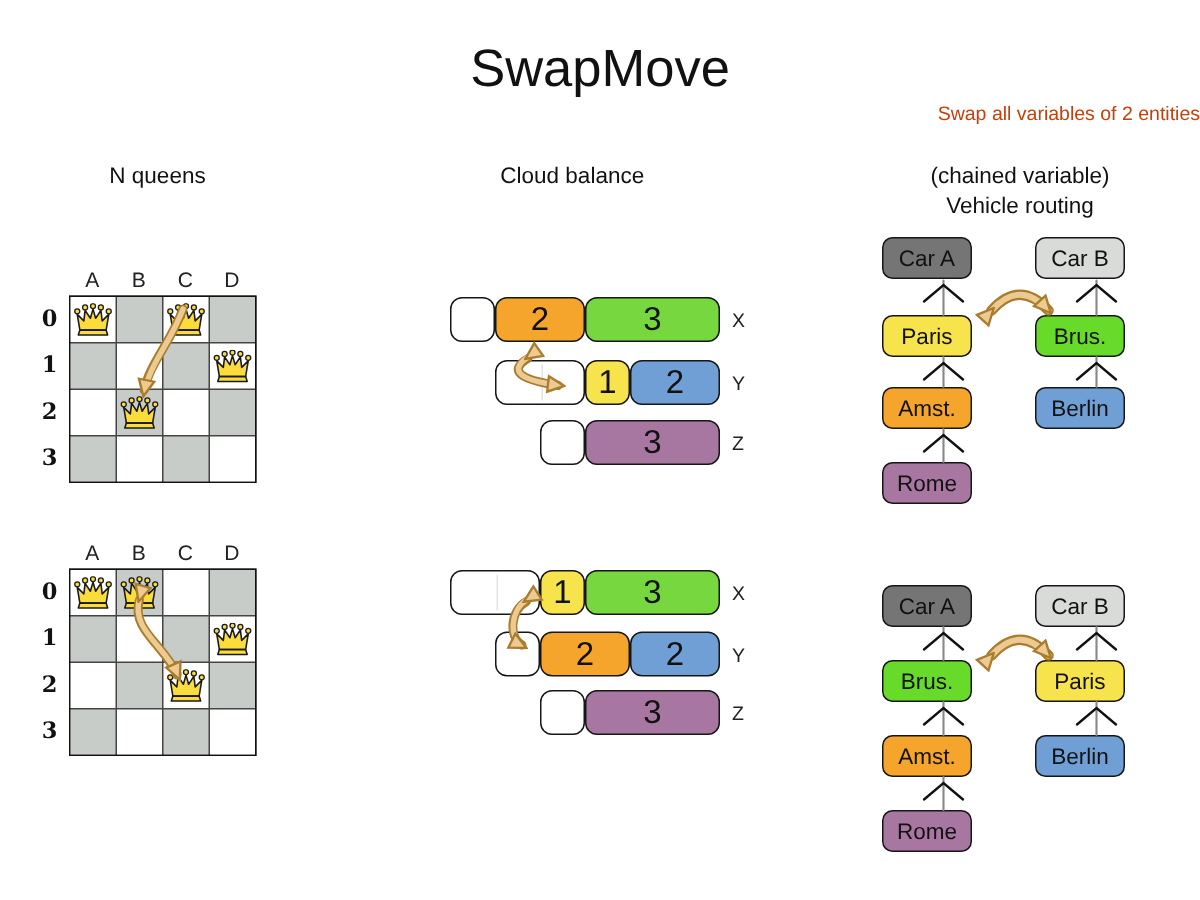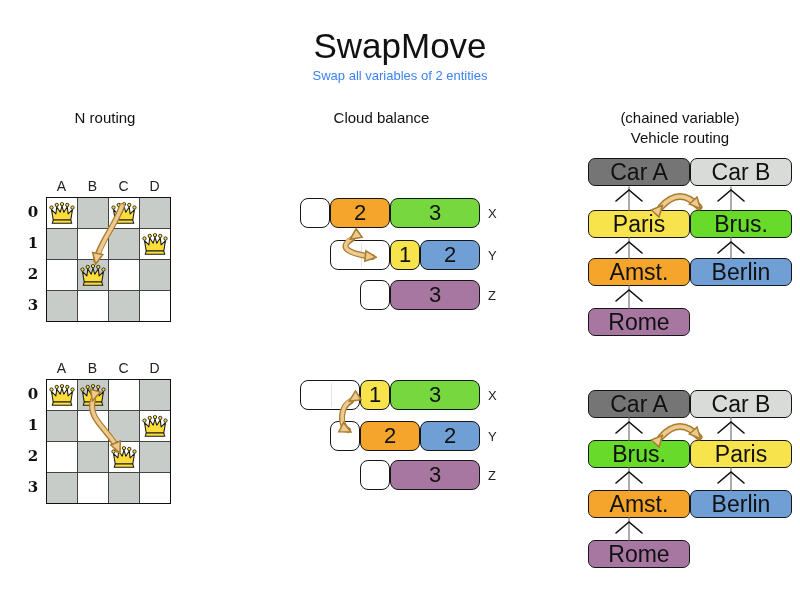--- a/index.html
+++ b/index.html
@@ -1,37 +1,37 @@
 <!DOCTYPE html>
 <html><head>
 <meta charset="utf-8">
 <style>
   html,body{margin:0;padding:0;background:#fff;}
   #stage{position:relative;width:800px;height:600px;background:#fff;overflow:hidden;
          font-family:"Liberation Sans",sans-serif;}
   .title{position:absolute;left:0;top:26px;width:800px;text-align:center;
          font-size:35px;color:#111;}
-  .subtitle{position:absolute;left:0;top:68px;width:800px;text-align:center;
-         font-size:13px;color:#3b82f6;}
+  .subtitle{position:absolute;left:0;top:68px;width:800px;text-align:right;
+         font-size:13px;color:#c2410c;}
   .sechead{position:absolute;font-size:15px;color:#111;text-align:center;line-height:20px;}
   .board{position:absolute;display:grid;grid-template-columns:repeat(4,30px);
          grid-template-rows:repeat(4,30px);gap:1px;background:#444;border:1.5px solid #111;}
   .cell{width:30px;height:30px;}
   .collab{position:absolute;width:31px;text-align:center;font-size:14px;color:#222;}
   .rowlab{position:absolute;width:18px;text-align:center;
           font-family:"DejaVu Serif",serif;font-weight:bold;font-size:15px;color:#111;}
   .queen{position:absolute;width:28px;height:23px;z-index:3;}
   .seg{position:absolute;height:30px;border:1.7px solid #161616;border-radius:8px;
        box-sizing:border-box;display:flex;align-items:center;justify-content:center;z-index:2;}
   .segnum{font-size:22px;color:#111;}
   .unitline{position:absolute;top:2px;bottom:2px;width:1px;background:#e3e3e3;}
   .cloudlab{position:absolute;font-size:13px;color:#222;}
-  .vbox{position:absolute;width:102px;height:28px;border:1.6px solid #161616;border-radius:7px;
+  .vbox{position:absolute;width:60px;height:28px;border:1.6px solid #161616;border-radius:7px;
         box-sizing:border-box;display:flex;align-items:center;justify-content:center;
-        font-size:23px;color:#111;z-index:2;}
+        font-size:15px;color:#111;z-index:2;}
   .overlay{position:absolute;left:0;top:0;z-index:10;pointer-events:none;}
 </style>
 </head>
 <body>
 
 <div id="stage">
 
   <svg width="0" height="0" style="position:absolute">
     <defs>
       <symbol id="queen-shape" viewBox="0 0 32 26">
@@ -45,21 +45,21 @@
       </symbol>
       <marker id="ah" markerUnits="userSpaceOnUse" markerWidth="13" markerHeight="13" viewBox="0 0 10 10" refX="7.5" refY="5" orient="auto">
         <path d="M0.8,1 L9.2,5 L0.8,9 Z" fill="#edca92" stroke="#a97d2e" stroke-width="1.2"></path>
       </marker>
     </defs>
   </svg>
 
   <div class="title">SwapMove</div>
   <div class="subtitle">Swap all variables of 2 entities</div>
 
-  <div class="sechead" style="left:20px;top:108px;width:170px;">N routing</div>
+  <div class="sechead" style="left:20px;top:108px;width:170px;">N queens</div>
   <div class="sechead" style="left:284px;top:108px;width:195px;">Cloud balance</div>
   <div class="sechead" style="left:570px;top:108px;width:220px;">
     <div>(chained variable)</div>
     <div>Vehicle routing</div>
   </div>
 
   <div class="vbox" style="left: 588px; top: 158px; background: rgb(117, 117, 117);">Car A</div>
   <div class="vbox" style="left: 588px; top: 210px; background: rgb(247, 227, 75);">Paris</div>
   <div class="vbox" style="left: 588px; top: 258px; background: rgb(245, 164, 44);">Amst.</div>
   <div class="vbox" style="left: 588px; top: 308px; background: rgb(167, 119, 161);">Rome</div>

